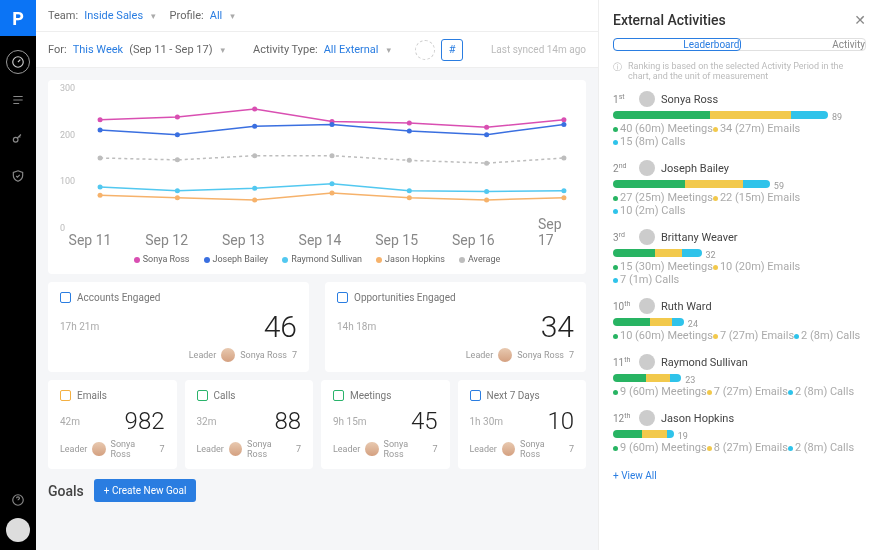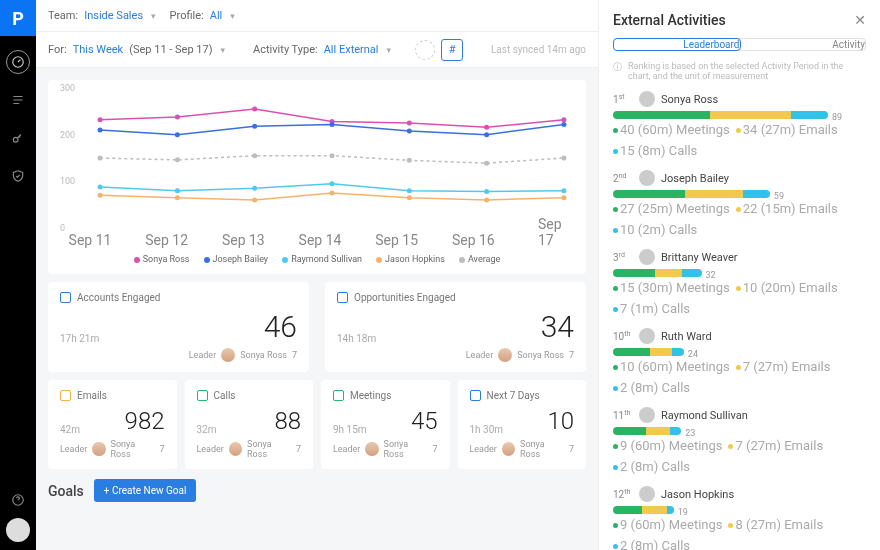--- a/index.html
+++ b/index.html
@@ -26,21 +26,21 @@
 .ylab{position:absolute;left:0;font-size:9px;color:#bbb}
 .xlab{position:absolute;bottom:0;font-size:14px;color:#888;transform:translateX(-50%)}
 .chart svg{position:absolute;left:30px;top:0;width:calc(100% - 30px);height:140px}
 .legend{display:flex;gap:14px;justify-content:center;padding:6px 0;font-size:9px;color:#666}
 .ldot{width:6px;height:6px;border-radius:50%;display:inline-block;margin-right:3px;vertical-align:middle}
 .cards{display:grid;grid-template-columns:1fr 1fr;gap:16px;margin-bottom:8px}
 .cards4{display:grid;grid-template-columns:repeat(4,1fr);gap:8px;margin-bottom:10px}
 .card{background:#fff;border-radius:4px;padding:10px 12px}
 .card-head{display:flex;align-items:center;gap:6px;color:#777;font-size:10px;margin-bottom:6px}
 .ico-sq{width:11px;height:11px;border:1.5px solid;border-radius:2px}
-.card-body{display:flex;align-items:flex-end;justify-content:space-between}
+.card-body{display:flex;align-items:center;justify-content:space-between}
 .card-sub{color:#aaa;font-size:10px}
 .card-num{font-size:30px;font-weight:300;color:#222}
 .card-num.sm{font-size:24px}
 .card-foot{display:flex;align-items:center;justify-content:flex-end;gap:5px;margin-top:4px;color:#999;font-size:9px}
 .av{width:14px;height:14px;border-radius:50%;background:linear-gradient(#e8c9b0,#d4a080);display:inline-block}
 .goals{display:flex;align-items:center;gap:10px}
 .goals h3{font-size:14px;font-weight:500;color:#444}
 .btn-goal{background:#2a7de1;color:#fff;border:none;padding:6px 10px;border-radius:3px;font-size:10px;cursor:pointer}
 .panel{width:282px;background:#fff;border-left:1px solid #eee;display:flex;flex-direction:column;padding:12px 14px;overflow-y:auto}
 .panel-head{display:flex;align-items:center;justify-content:space-between;margin-bottom:10px}
@@ -52,21 +52,21 @@
 .hint{font-size:9px;color:#bbb;margin-bottom:10px;display:flex;gap:6px}
 .lb-item{margin-bottom:12px}
 .lb-top{display:flex;align-items:center;gap:6px;font-size:11px;margin-bottom:4px}
 .rank{color:#888;width:20px;font-size:10px}
 .rank sup{font-size:7px}
 .lb-av{width:16px;height:16px;border-radius:50%;background:#ccc}
 .lb-name{color:#444}
 .lb-bar{height:8px;border-radius:4px;display:flex;overflow:hidden;margin-bottom:3px;align-items:center}
 .seg{height:8px}
 .lb-total{font-size:9px;color:#999;margin-left:4px}
-.lb-meta{font-size:13px;color:#aaa;display:flex;gap:6px;flex-wrap:wrap}
+.lb-meta{font-size:11px;color:#aaa;display:flex;gap:0;flex-wrap:wrap}
 .mdot{width:5px;height:5px;border-radius:50%;display:inline-block;margin-right:2px;vertical-align:middle}
 .hidden-row{font-size:9px;color:#bbb;margin:4px 0 10px}
 .viewall{color:#2a7de1;font-size:10px;cursor:pointer;margin-top:4px}
 </style>
 </head>
 <body>
 
 <div class="rail">
   <div class="logo">P</div>
   <div class="rail-ico active">

